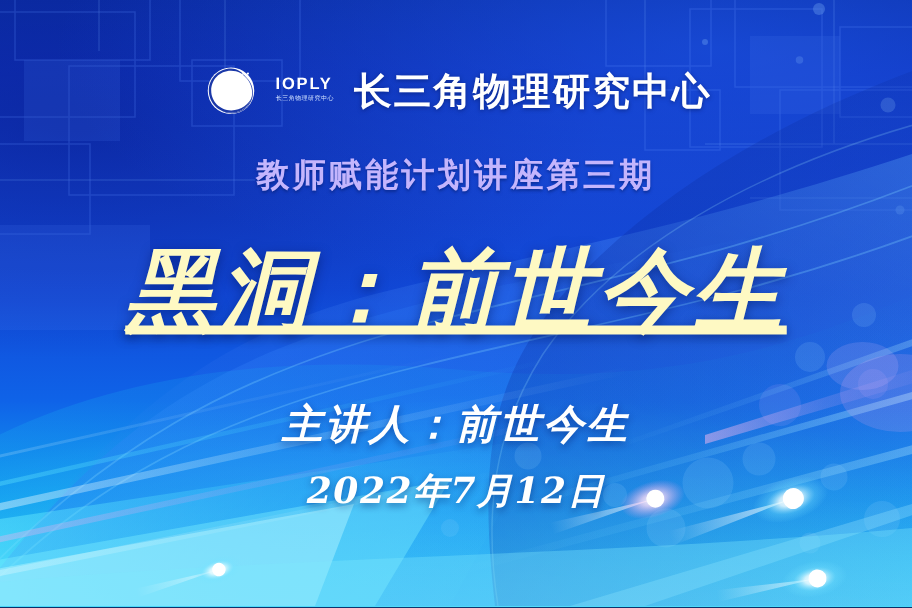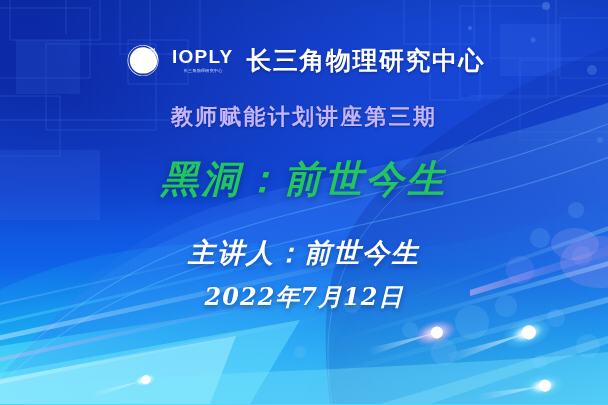--- a/index.html
+++ b/index.html
@@ -81,21 +81,21 @@
 
   .logo-word {
     display: flex;
     flex-direction: column;
     align-items: center;
     justify-content: center;
     margin-right: 4px;
   }
   .logo-word-main {
     color: #ffffff;
-    font-size: 19px;
+    font-size: 11px;
     font-weight: bold;
     letter-spacing: 1.2px;
     line-height: 1.05;
     font-family: "Liberation Sans", sans-serif;
   }
   .logo-word-sub {
     color: #cfe0ff;
     font-size: 4.2px;
     letter-spacing: .3px;
     line-height: 1.1;
@@ -122,28 +122,29 @@
     font-weight: bold;
     letter-spacing: 2.2px;
     font-family: "DejaVu Sans", sans-serif;
     text-shadow: 0 1px 2px rgba(0,25,100,.5);
     white-space: nowrap;
   }
 
   
   .headline {
     margin-top: 22px;
-    color: #22c55e;
-    font-size: 38px;
+    color: #fef9c3;
+    font-size: 60px;
     font-weight: bold;
     letter-spacing: 3px;
     font-family: "DejaVu Serif", serif;
     font-style: italic;
     text-shadow: 0 2px 7px rgba(0,20,90,.5);
     white-space: nowrap;
+    text-decoration: underline;
   }
 
   
   .speaker {
     margin-top: 30px;
     color: #ffffff;
     font-size: 27px;
     font-weight: bold;
     letter-spacing: 2px;
     font-family: "DejaVu Serif", serif;

